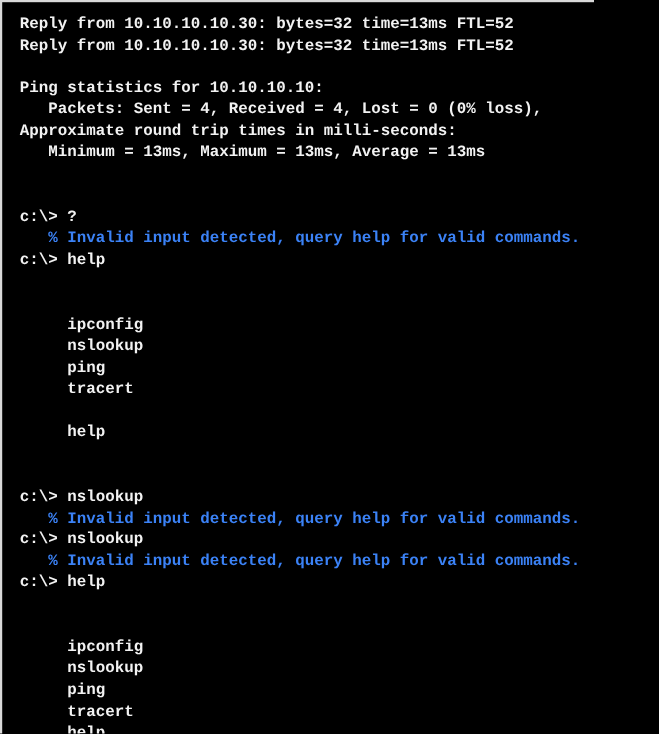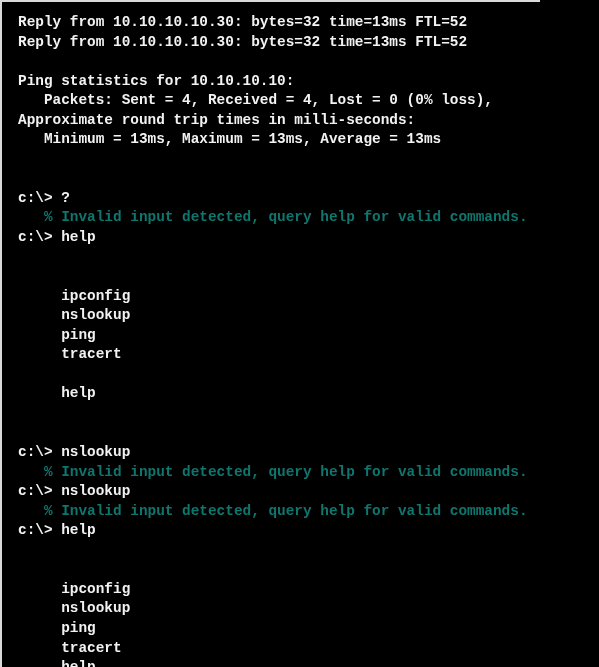--- a/index.html
+++ b/index.html
@@ -42,21 +42,21 @@
     -webkit-font-smoothing: none;
   }
   .term-line {
     display: block;
     min-height: 19.55px;
     white-space: pre;
   }
   .term-line.blank {
     color: transparent;
   }
-  .c-err   { color: #0f766e; }
+  .c-err   { color: #3b82f6; }
   .c-prompt{ color: #f2f2f2; }
   .c-cmd   { color: #f2f2f2; }
 </style>
 </head>
 <body>
 
 <div id="terminal-window">
   <div id="terminal-output"><span class="term-line c-prompt">Reply from 10.10.10.10.30: bytes=32 time=13ms FTL=52</span><span class="term-line c-prompt">Reply from 10.10.10.10.30: bytes=32 time=13ms FTL=52</span><span class="term-line blank c-prompt"> </span><span class="term-line c-prompt">Ping statistics for 10.10.10.10:</span><span class="term-line c-prompt">   Packets: Sent = 4, Received = 4, Lost = 0 (0% loss),</span><span class="term-line c-prompt">Approximate round trip times in milli-seconds:</span><span class="term-line c-prompt">   Minimum = 13ms, Maximum = 13ms, Average = 13ms</span><span class="term-line blank c-prompt"> </span><span class="term-line blank c-prompt"> </span><span class="term-line c-cmd">c:\&gt; ?</span><span class="term-line c-err">   % Invalid input detected, query help for valid commands.</span><span class="term-line c-cmd">c:\&gt; help</span><span class="term-line blank c-prompt"> </span><span class="term-line blank c-prompt"> </span><span class="term-line c-prompt">     ipconfig</span><span class="term-line c-prompt">     nslookup</span><span class="term-line c-prompt">     ping</span><span class="term-line c-prompt">     tracert</span><span class="term-line blank c-prompt"> </span><span class="term-line c-prompt">     help</span><span class="term-line blank c-prompt"> </span><span class="term-line blank c-prompt"> </span><span class="term-line c-cmd">c:\&gt; nslookup</span><span class="term-line c-err">   % Invalid input detected, query help for valid commands.</span><span class="term-line c-cmd">c:\&gt; nslookup</span><span class="term-line c-err">   % Invalid input detected, query help for valid commands.</span><span class="term-line c-cmd">c:\&gt; help</span><span class="term-line blank c-prompt"> </span><span class="term-line blank c-prompt"> </span><span class="term-line c-prompt">     ipconfig</span><span class="term-line c-prompt">     nslookup</span><span class="term-line c-prompt">     ping</span><span class="term-line c-prompt">     tracert</span><span class="term-line c-prompt">     help</span></div>
 </div>
 

